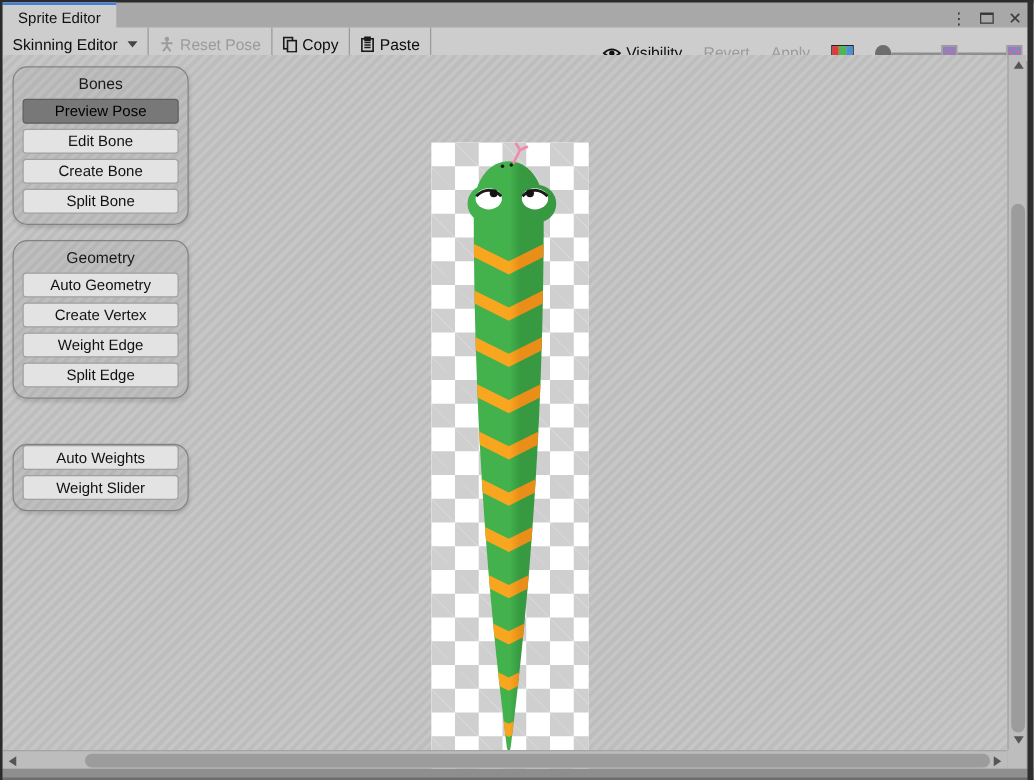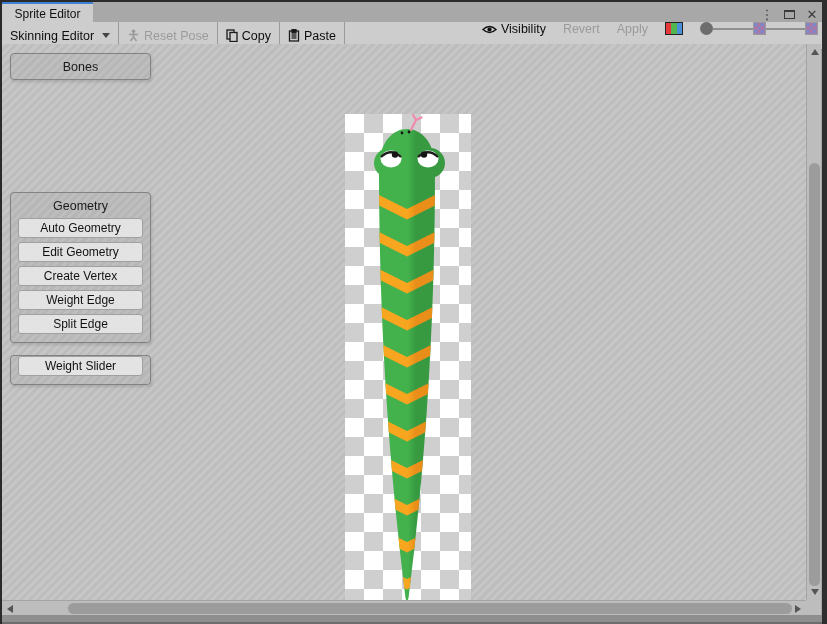--- a/index.html
+++ b/index.html
@@ -29,21 +29,21 @@
   #toolbar {
     position:absolute; left:2px; top:22px; width:820px; height:28px;
     background:#cdcdcd; border-bottom:1px solid #8a8a8a;
     display:flex; align-items:stretch; font-size:12.5px; color:#0d0d0d;
   }
   .titem { display:flex; align-items:center; gap:4px; padding:0 8px; white-space:nowrap; }
   .tsep { width:1px; background:#9a9a9a; margin:0; }
   .disabled { color:#9b9b9b; }
   .caret { width:0; height:0; border-left:4px solid transparent; border-right:4px solid transparent; border-top:5px solid #444; margin-left:4px; }
   .ticon { display:flex; align-items:center; }
-  #right-tools { margin-left:auto; display:flex; align-items:flex-start; }
+  #right-tools { margin-left:auto; display:flex; align-items:flex-end; }
   .swatch { width:18px; height:13px; border:1.5px solid #222; display:flex; }
   .swatch i { flex:1; }
   #slider { display:flex; align-items:center; width:130px; padding:0 4px 0 8px; }
   .knob { width:13px; height:13px; border-radius:50%; background:#6d6d6d; flex:none; }
   .track { height:2px; background:#8f8f8f; flex:1; }
   .checker-handle {
     width:13px; height:13px; flex:none;
     background:conic-gradient(#b5739f 25%, #8087c7 0 50%, #b5739f 0 75%, #8087c7 0);
     background-size:6.5px 6.5px; border:1px solid #9a9a9a;
   }
@@ -57,21 +57,21 @@
     background-color:#fff;
     background-image:
       linear-gradient(45deg,#cfcfcf 25%,transparent 25% 75%,#cfcfcf 75%),
       linear-gradient(45deg,#cfcfcf 25%,transparent 25% 75%,#cfcfcf 75%);
     background-size:38px 38px;
     background-position:0 0,19px 19px;
   }
   
   .panel {
     position:absolute; left:10px; width:141px;
-    border:1px solid #828282; border-radius:4px;
+    border:1px solid #828282; border-radius:12px;
     background:rgba(125,125,125,0.10);
     box-shadow:1px 2px 3px rgba(0,0,0,0.12);
   }
   .panel h3 { font-size:12.5px; font-weight:normal; color:#1a1a1a; text-align:center; padding:6px 0 5px; }
   .pbtns { display:grid; gap:4px; padding:0 7px 8px; }
   .pbtn {
     height:20px; background:#e3e3e3; border:1px solid #a0a0a0; border-radius:3px;
     display:flex; align-items:center; justify-content:center;
     font-size:12px; color:#111; cursor:default;
   }
@@ -251,35 +251,41 @@
         <circle cx="57" cy="19" r="1.4" fill="#141414"></circle>
         <circle cx="64" cy="18" r="1.4" fill="#141414"></circle>
 
         <path d="M66,16 L71,6 M71,6 L68,1 M71,6 L76.5,3.5" fill="none" stroke-width="2.2" stroke-linecap="round" stroke="#f18bab"></path>
       </svg>
     </div>
   </div>
 
   <div class="panel" id="panel-bones">
     <h3>Bones</h3>
+    <div class="pbtns">
+      <div class="pbtn selected">Preview Pose</div>
+      <div class="pbtn">Edit Bone</div>
+      <div class="pbtn">Create Bone</div>
+      <div class="pbtn">Split Bone</div>
+    </div>
   </div>
 
   <div class="panel" id="panel-geometry">
     <h3>Geometry</h3>
     <div class="pbtns">
       <div class="pbtn">Auto Geometry</div>
-      <div class="pbtn">Edit Geometry</div>
       <div class="pbtn">Create Vertex</div>
       <div class="pbtn">Weight Edge</div>
       <div class="pbtn">Split Edge</div>
     </div>
   </div>
 
   <div class="panel" id="panel-weights">
     <div class="pbtns">
+      <div class="pbtn">Auto Weights</div>
       <div class="pbtn">Weight Slider</div>
     </div>
   </div>
 
   <div class="vscroll">
     <span class="arr arr-up"></span>
     <div class="vthumb"></div>
     <span class="arr arr-down"></span>
   </div>
   <div class="hscroll">

